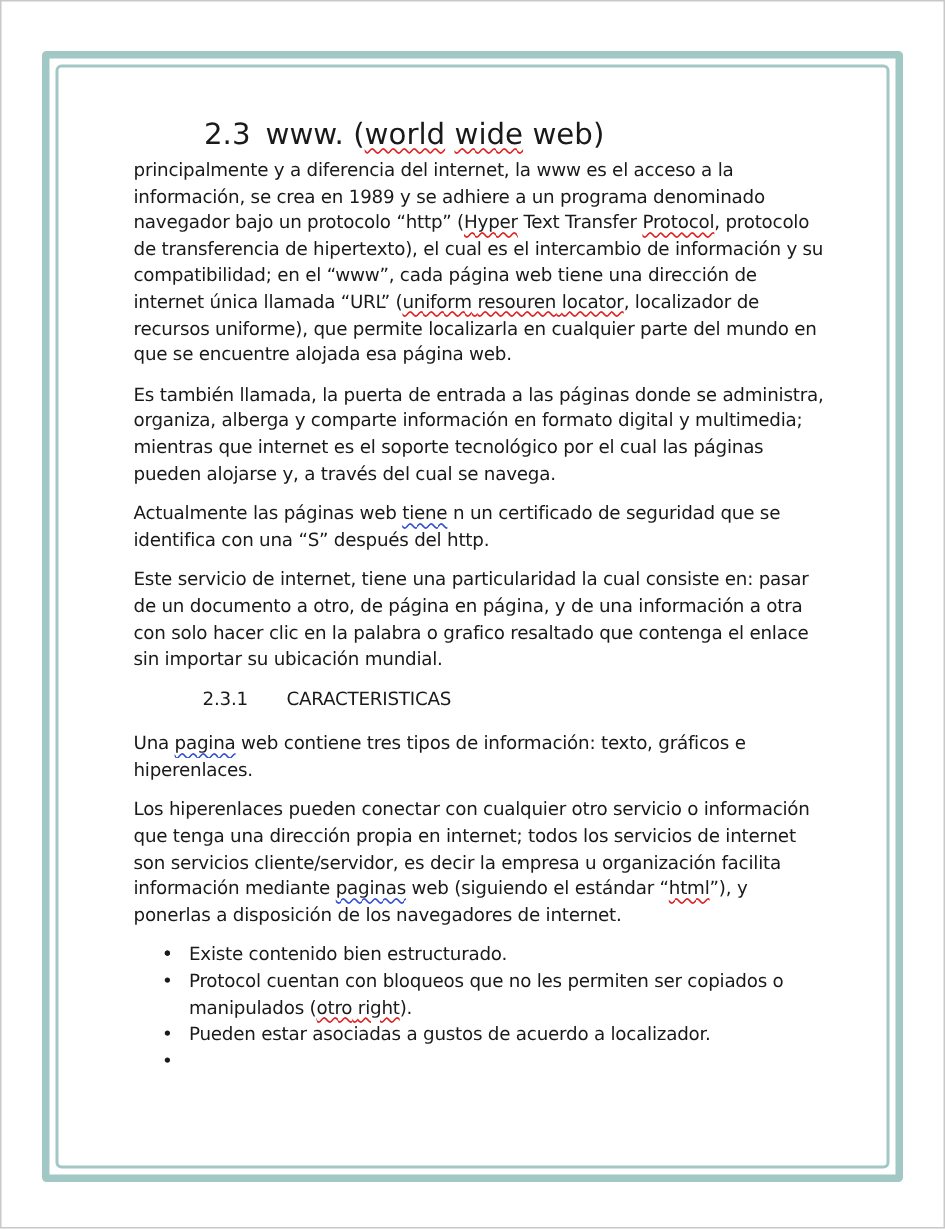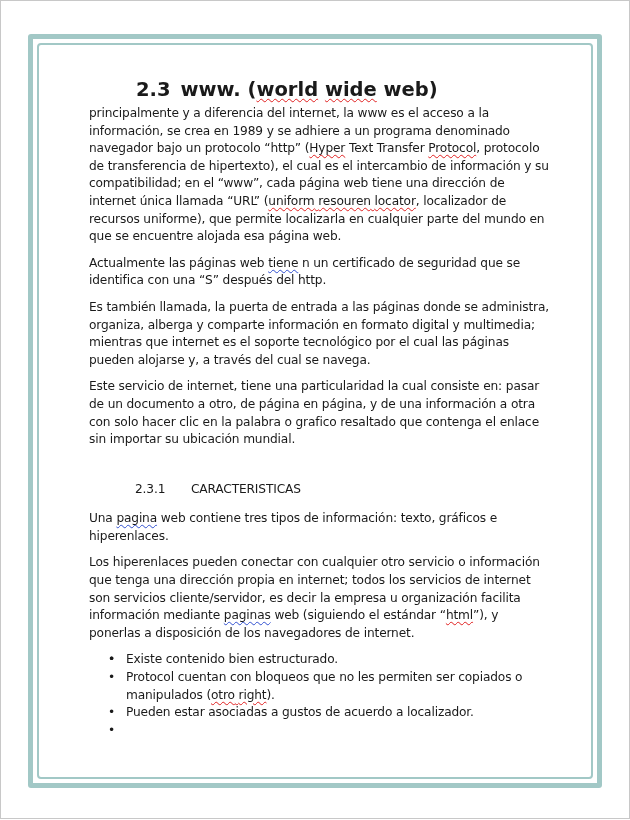--- a/index.html
+++ b/index.html
@@ -44,21 +44,21 @@
       top: 74px;
       width: 460px;
       font-size: 12.2px;
       line-height: 17.6px;
       letter-spacing: -0.15px;
     }
     .heading {
       margin: 0 0 0 47px;
       font-size: 19.5px;
       line-height: 30px;
-      font-weight: bold;
+      font-weight: normal;
       letter-spacing: 0px;
       white-space: nowrap;
     }
     .heading .num { margin-right: 10px; }
     p {
       margin: 0 0 9px 0;
     }
     p.first { margin-top: 0px; }
     .spell {
       text-decoration: underline wavy #e02020;
@@ -71,21 +71,20 @@
       text-underline-offset: 2px;
     }
     .subheading {
       margin: 6px 0 12px 46px;
       font-size: 12.2px;
       white-space: nowrap;
     }
     .subheading .sub-num {
       display: inline-block;
       width: 56px;
-      margin-top: 23px;
     }
     ul.bullets {
       margin: 0;
       padding: 0;
       list-style: none;
     }
     ul.bullets li {
       position: relative;
       padding-left: 37px;
       margin: 0;
@@ -101,23 +100,23 @@
 
 <div class="page">
   <div class="frame-outer"></div>
   <div class="frame-inner"></div>
 
   <div class="content">
     <h2 class="heading"><span class="num">2.3</span><span>www. (</span><span class="spell">world</span><span> </span><span class="spell">wide</span><span> web)</span></h2>
 
     <p class="first"><span>principalmente y a diferencia del internet, la www es el acceso a la información, se crea en 1989 y se adhiere a un programa denominado navegador bajo un protocolo “http” (</span><span class="spell">Hyper</span><span> Text Transfer </span><span class="spell">Protocol</span><span>, protocolo de transferencia de hipertexto), el cual es el intercambio de información y su compatibilidad; en el “www”, cada página web tiene una dirección de internet única llamada “URL” (</span><span class="spell">uniform</span><span class="spell"> </span><span class="spell">resouren</span><span class="spell"> </span><span class="spell">locator</span><span>, localizador de recursos uniforme), que permite localizarla en cualquier parte del mundo en que se encuentre alojada esa página web.</span></p>
 
+    <p>Es también llamada, la puerta de entrada a las páginas donde se administra, organiza, alberga y comparte información en formato digital y multimedia; mientras que internet es el soporte tecnológico por el cual las páginas pueden alojarse y, a través del cual se navega.</p>
+
     <p><span>Actualmente las páginas web </span><span class="gram">tiene</span><span> n un certificado de seguridad que se identifica con una “S” después del http.</span></p>
-
-    <p>Es también llamada, la puerta de entrada a las páginas donde se administra, organiza, alberga y comparte información en formato digital y multimedia; mientras que internet es el soporte tecnológico por el cual las páginas pueden alojarse y, a través del cual se navega.</p>
 
     <p>Este servicio de internet, tiene una particularidad la cual consiste en: pasar de un documento a otro, de página en página, y de una información a otra con solo hacer clic en la palabra o grafico resaltado que contenga el enlace sin importar su ubicación mundial.</p>
 
     <div class="subheading"><span class="sub-num">2.3.1</span><span>CARACTERISTICAS</span></div>
 
     <p><span>Una </span><span class="gram">pagina</span><span> web contiene tres tipos de información: texto, gráficos e hiperenlaces.</span></p>
 
     <p><span>Los hiperenlaces pueden conectar con cualquier otro servicio o información que tenga una dirección propia en internet; todos los servicios de internet son servicios cliente/servidor, es decir la empresa u organización facilita información mediante </span><span class="gram">paginas</span><span> web (siguiendo el estándar “</span><span class="spell">html</span><span>”), y ponerlas a disposición de los navegadores de internet.</span></p>
 
     <ul class="bullets">

